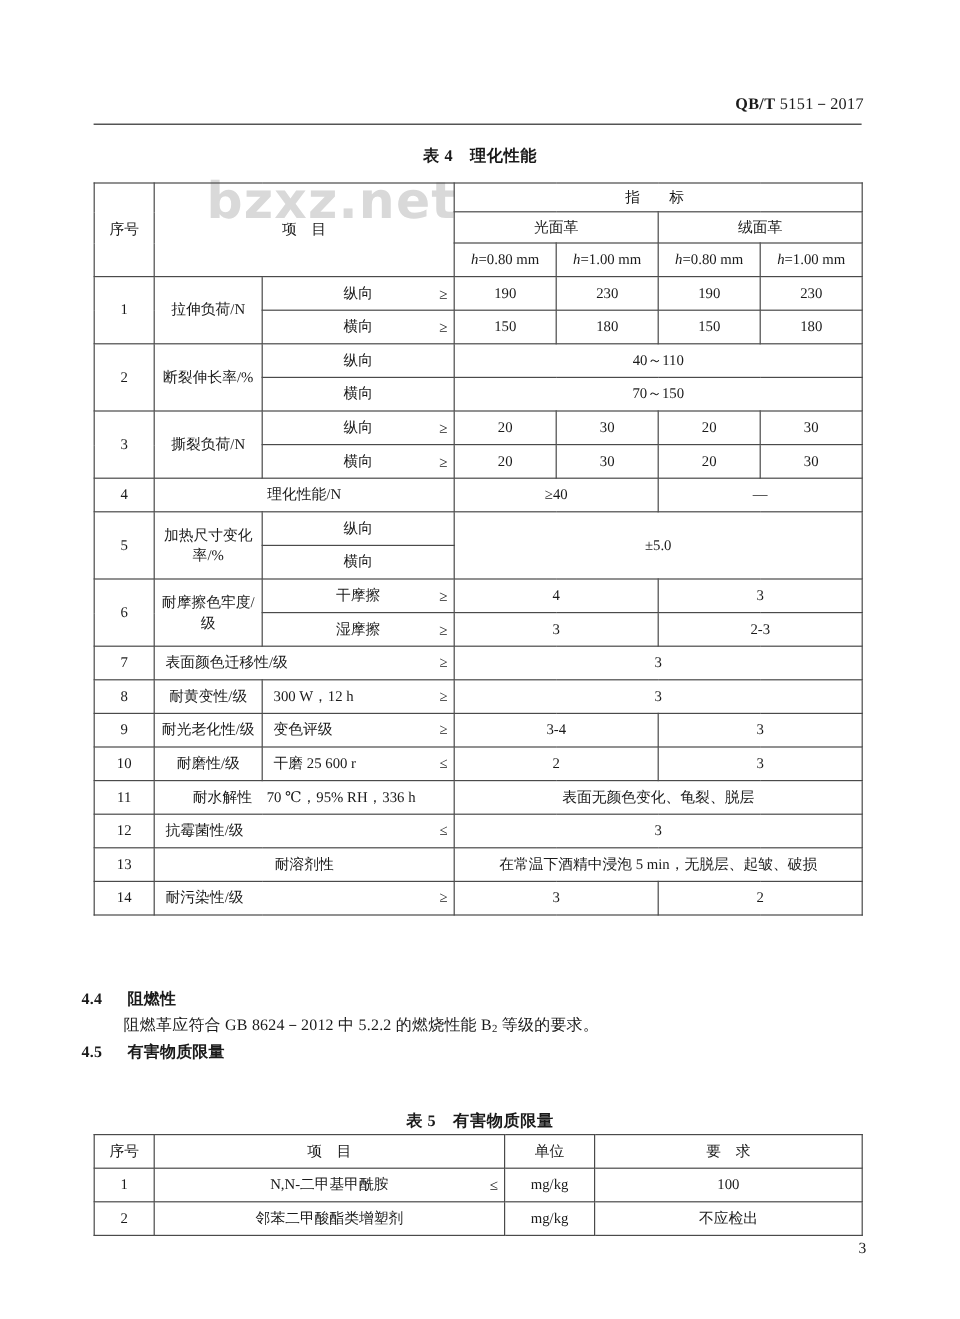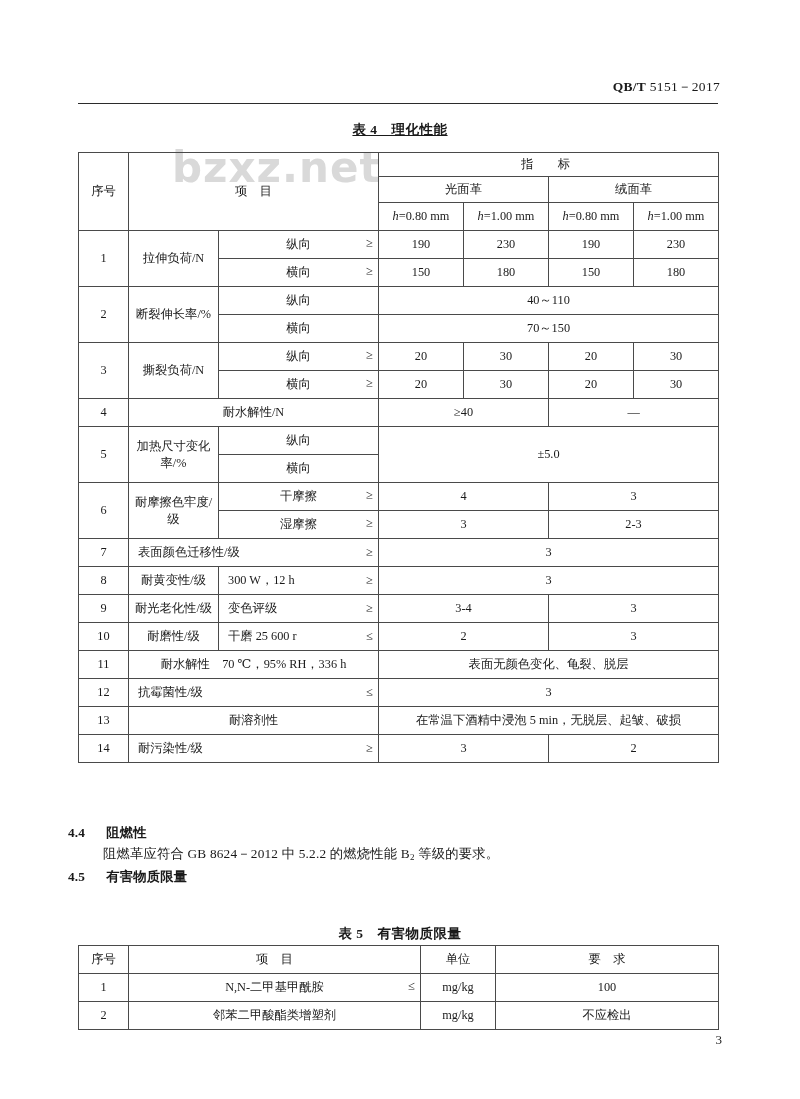--- a/index.html
+++ b/index.html
@@ -44,21 +44,21 @@
   
   .table-title {
     position: absolute;
     left: 0;
     width: 800px;
     text-align: center;
     font-size: 13.5px;
     font-weight: bold;
     letter-spacing: 0.5px;
   }
-  #title-t4 { top: 121px; text-decoration: underline; }
+  #title-t4 { top: 121px; }
   #title-t5 { top: 925px; }
 
   
   .watermark {
     position: absolute;
     left: 172px;
     top: 143px;
     font-family: "DejaVu Sans", sans-serif;
     font-size: 42px;
     font-weight: bold;
@@ -107,21 +107,21 @@
   .c-item   { width: 90px; }
   .c-sub    { width: 160px; }
   .c-data   { width: 85px; }
   td.itemname {
     text-align: left;
     padding-left: 9px;
   }
   
   .subcell {
     display: flex;
-    align-items: flex-start;
+    align-items: flex-end;
     justify-content: center;
     position: relative;
     width: 100%;
   }
   .subcell .lbl { }
   .subcell .op {
     position: absolute;
     right: 2px;
     font-size: 12.5px;
   }
@@ -291,21 +291,21 @@
             </span>
         </td>
         <td>20</td>
         <td>30</td>
         <td>20</td>
         <td>30</td>
       </tr>
 
       <tr class="r-std">
         <td>4</td>
-        <td colspan="2" class="itemname">耐水解性/N</td>
+        <td colspan="2" class="itemname">理化性能/N</td>
         <td colspan="2">≥40</td>
         <td colspan="2">—</td>
       </tr>
 
       <tr class="r-std">
         <td rowspan="2">5</td>
         <td rowspan="2" class="itemname">加热尺寸变化率/%</td>
         <td>
           <span class="subcell">
               <span class="lbl">纵向</span>

